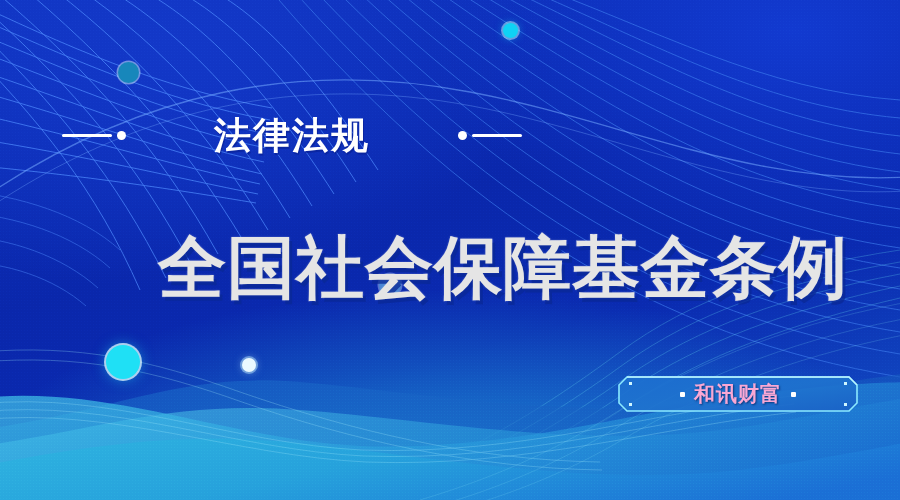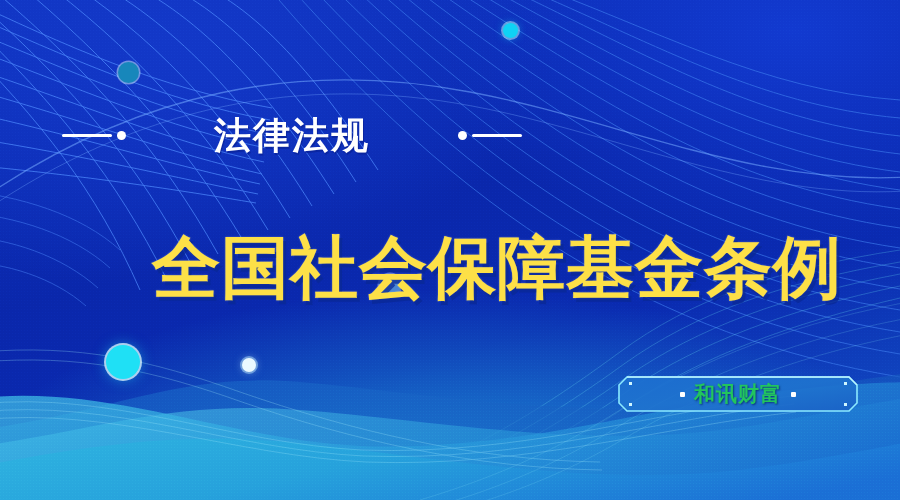--- a/index.html
+++ b/index.html
@@ -69,25 +69,25 @@
     font-weight: bold;
     color: #ffffff;
     letter-spacing: 2px;
     margin: 0 88px;
     line-height: 1;
     text-shadow: 1px 2px 0 rgba(8,30,140,0.55);
     white-space: nowrap;
   }
   #main-title {
     position: absolute;
-    left: 152px;
+    left: 158px;
     top: 233px;
     font-size: 68px;
     font-weight: bold;
-    color: #fde047;
+    color: #e5e5e5;
     letter-spacing: 1px;
     line-height: 1;
     white-space: nowrap;
     text-shadow: 3px 4px 0 rgba(10,40,150,0.75), 0 0 2px rgba(255,255,255,0.35);
   }
   
   #badge {
     position: absolute;
     left: 618px;
     top: 376px;
@@ -100,21 +100,21 @@
   }
   #badge-label {
     position: absolute;
     inset: 0;
     display: flex;
     align-items: center;
     justify-content: center;
     gap: 9px;
     font-size: 21px;
     font-weight: bold;
-    color: #22c55e;
+    color: #f9a8d4;
     letter-spacing: 1px;
     text-shadow: 1px 1px 2px rgba(4,30,90,0.7);
     white-space: nowrap;
   }
   .badge-sep {
     width: 5px;
     height: 5px;
     background: #ffffff;
     border-radius: 1px;
     flex: none;

